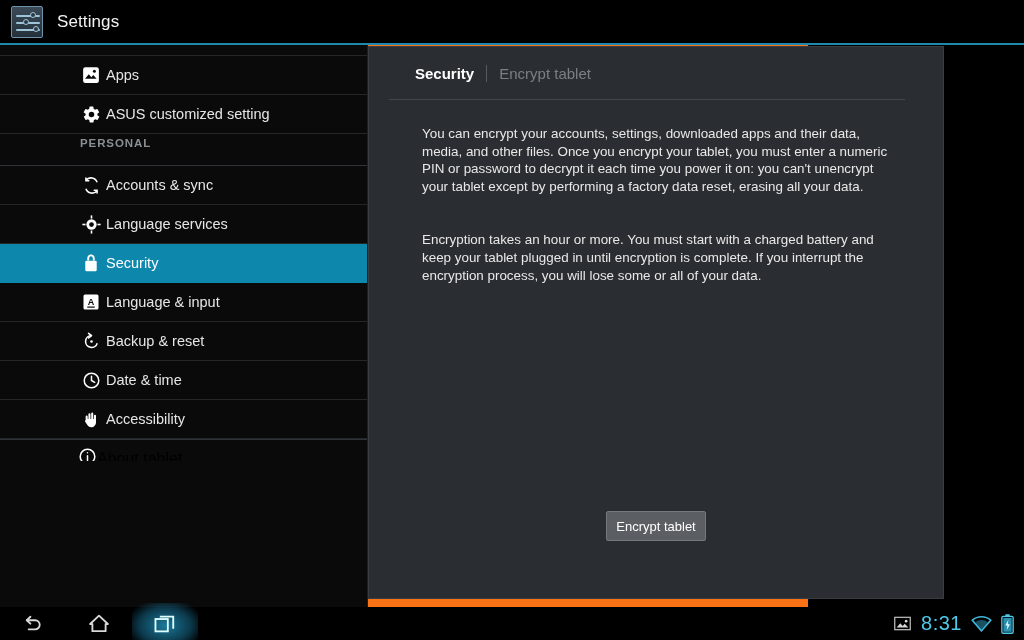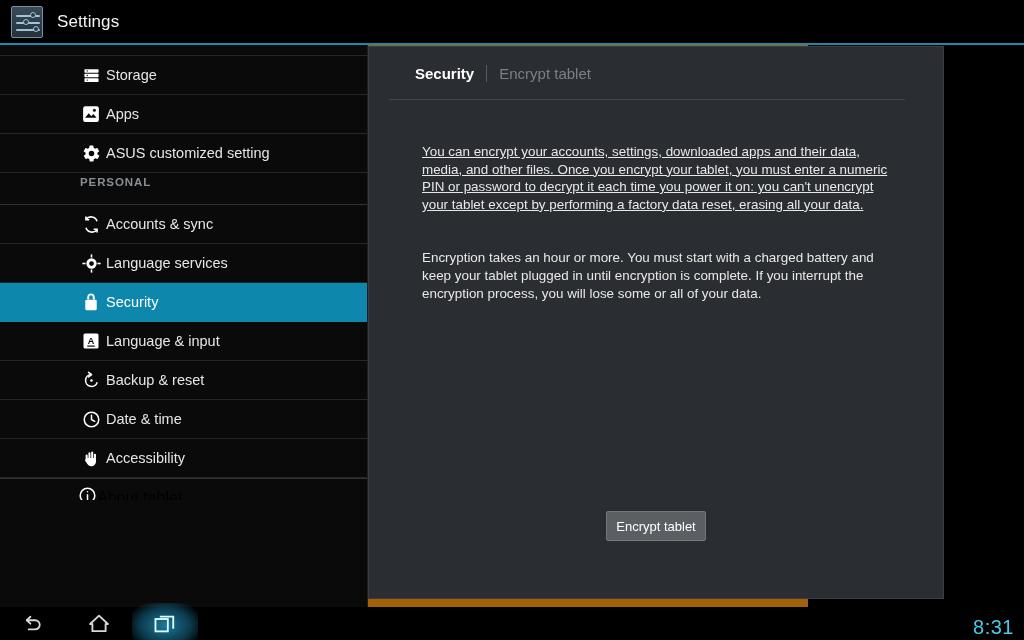--- a/index.html
+++ b/index.html
@@ -2,21 +2,21 @@
 <html><head>
 <meta charset="utf-8">
 <style>
   * { margin:0; padding:0; box-sizing:border-box; }
   html,body{
     width:1024px; height:640px;
     background:#000;
     font-family:"Liberation Sans", sans-serif;
     overflow:hidden;
   }
-  #screen{ position:relative; width:808px; height:640px; background:#a16207; }
+  #screen{ position:relative; width:808px; height:640px; background:#f97316; }
 
   
   #titlebar{
     position:absolute; left:0; top:0; width:1024px; height:43px;
     background:#000; display:flex; align-items:center; padding-left:11px;
   }
   #app-icon{
     width:32px; height:32px; border-radius:2px;
     background:linear-gradient(#3b4a56,#24313b);
     border:1px solid #6f93ab;
@@ -85,21 +85,21 @@
   #bc-current{ color:#ffffff; font-size:15px; font-weight:bold; }
   #bc-sep{ width:1px; height:17px; background:#565b61; margin:0 12px; }
   #bc-child{ color:#7b8085; font-size:15px; }
   #bc-underline{
     position:absolute; left:20px; top:52px; width:516px; height:1px; background:#43474c;
   }
   .body-para{
     color:#e8e8e8; font-size:13.4px; line-height:17.6px;
     padding:0 40px 0 53px; margin-top:36px;
   }
-  .body-para.first{ margin-top:44px;text-decoration:underline; }
+  .body-para.first{ margin-top:26px; }
   #encrypt-btn{
     position:absolute; left:237px; top:464px; width:100px; height:30px;
     background:#5b5f64; border:1px solid #75797e; border-radius:2px;
     color:#ffffff; font-size:13px;
     display:flex; align-items:center; justify-content:center; cursor:pointer;
   }
 
   
   #sysbar{
     position:absolute; left:0; top:607px; width:1024px; height:33px;
@@ -110,21 +110,21 @@
     position:relative;
   }
   .sys-btn svg{ position:relative; z-index:2; }
   #recents-glow{
     position:absolute; left:0; top:-4px; width:66px; height:41px;
     background:radial-gradient(ellipse at 50% 55%, rgba(28,128,163,.95) 0%, rgba(20,95,125,.6) 55%, rgba(10,50,68,0) 85%);
     z-index:1;
   }
   #status-area{
     position:absolute; right:10px; top:0; height:33px;
-    display:flex; align-items:center; gap:9px;flex-direction:column;
+    display:flex; align-items:center; gap:9px;
   }
   #clock{ color:#4ec9e8; font-size:20px; letter-spacing:.5px; font-family:"Liberation Sans", sans-serif; }
 </style>
 </head>
 <body>
 
 <div id="screen">
 
   <div id="titlebar">
     <div id="app-icon">
@@ -143,33 +143,20 @@
 
     <div class="clipped-top">
       <div class="inner">
         <span class="nav-icon" style="left:80px;">
           
         </span>
         <span class="nav-label">Display</span>
       </div>
     </div>
 
-    <div class="nav-row">
-      <span class="nav-icon">
-        <svg width="17" height="17" viewBox="0 0 24 24" fill="#fff">
-          <rect x="2" y="3" width="20" height="5" rx="1"></rect>
-            <circle cx="6" cy="5.5" r="1" fill="#0a0a0b"></circle>
-          <rect x="2" y="9.5" width="20" height="5" rx="1"></rect>
-            <circle cx="6" cy="12" r="1" fill="#0a0a0b"></circle>
-          <rect x="2" y="16" width="20" height="5" rx="1"></rect>
-            <circle cx="6" cy="18.5" r="1" fill="#0a0a0b"></circle>
-        </svg>
-      </span>
-      <span class="nav-label">Storage</span>
-    </div>
 
 
     <div class="nav-row">
       <span class="nav-icon">
         <svg width="18" height="18" viewBox="0 0 24 24">
           <rect x="1.5" y="1.5" width="21" height="21" rx="3" fill="#fff"></rect>
           <path d="M4 17l5-6 3.5 4 2.5-3 4.5 5z" fill="#0a0a0b"></path>
           <circle cx="16.5" cy="7" r="2" fill="#0a0a0b"></circle>
         </svg>
       </span>

